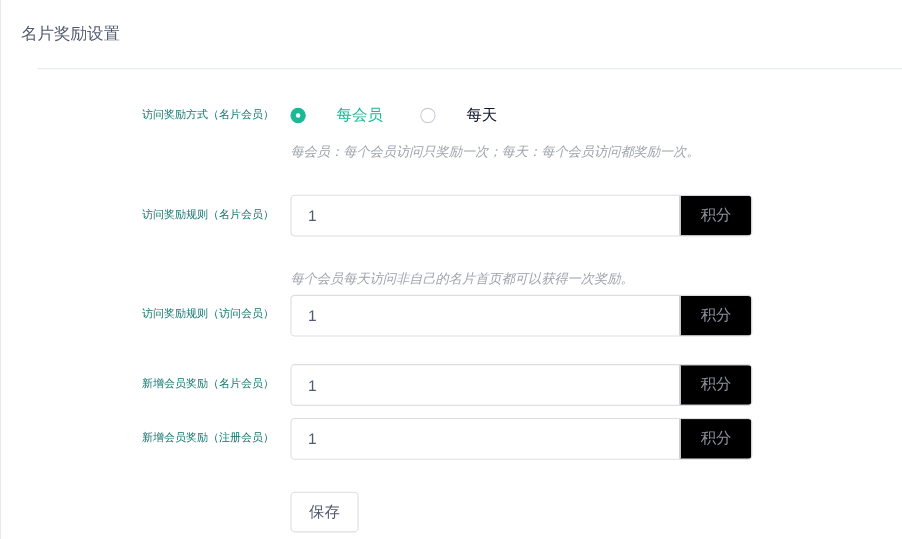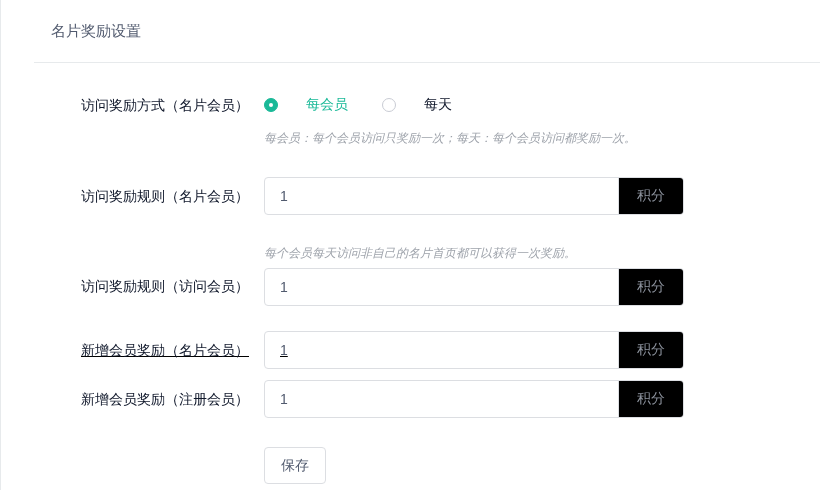--- a/index.html
+++ b/index.html
@@ -9,42 +9,42 @@
   .panel {
     position: relative;
     width: 820px;
     height: 490px;
     background: #fff;
     border-left: 1px solid #e7eaec;
     overflow: hidden;
   }
 
   .page-title {
-    padding: 20px 0 0 50px;
+    padding: 20px 0 0 18px;
     font-size: 15px;
     font-weight: 400;
     color: #515a6e;
     line-height: 22px;
   }
 
   .divider {
     margin: 20px 0 0 33px;
     border-top: 1px solid #e7eaec;
     height: 0;
   }
 
   .form { padding-left: 33px; }
 
   .form-row { display: flex; align-items: center; }
 
   .form-label {
     width: 215px;
     text-align: right;
-    font-size: 14px;
-    color: #0f172a;
+    font-size: 10px;
+    color: #0f766e;
     line-height: 20px;
     flex: 0 0 215px;
   }
 
   .control { margin-left: 15px; width: 420px; }
 
   
   .row-radio { margin-top: 32px; }
   .radio-group { display: flex; align-items: center; }
   .radio-option { display: flex; align-items: center; margin-right: 34px; cursor: pointer; gap: 20px; }
@@ -99,21 +99,21 @@
   }
   .unit-append {
     flex: 0 0 65px;
     background: #000000;
     border-left: 1px solid #dcdee2;
     display: flex; align-items: center; justify-content: center;
     font-size: 14px;
     color: #8d939e;
   }
 
-  .row-4 { margin-top: 25px; text-decoration: underline; }
+  .row-4 { margin-top: 25px; }
   .row-5 { margin-top: 11px; }
 
   
   .save-row { margin: 29px 0 0 230px; }
   .save-btn {
     min-width: 57px; height: 37px;
     padding: 0 16px;
     background: #fff;
     border: 1px solid #dcdee2;
     border-radius: 4px;

